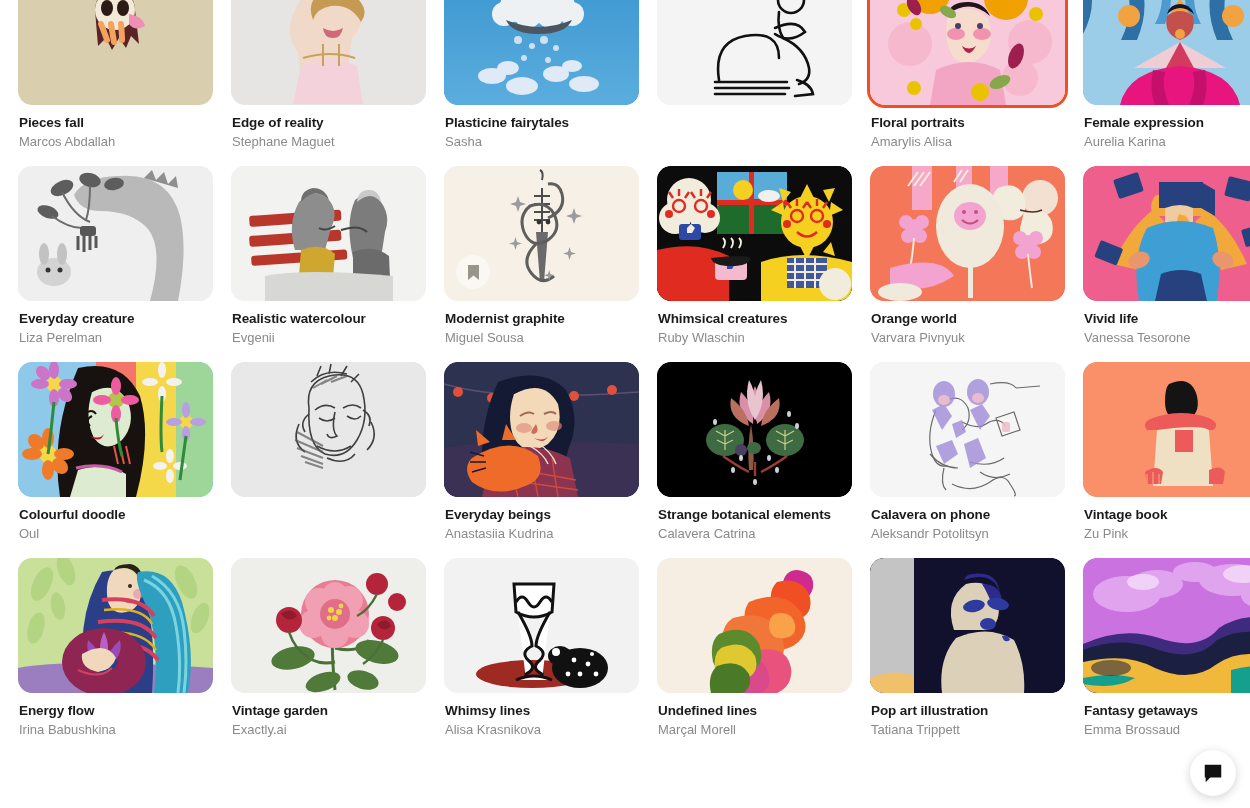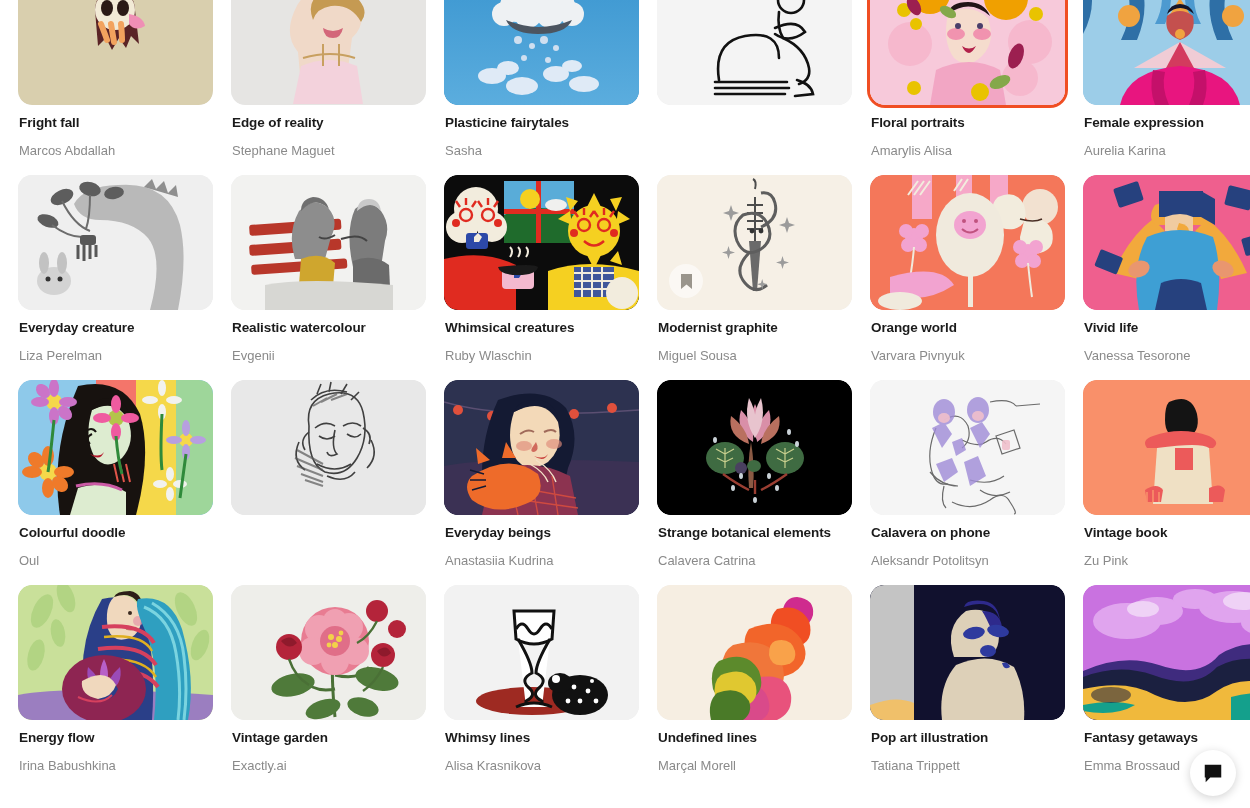--- a/index.html
+++ b/index.html
@@ -66,21 +66,21 @@
     letter-spacing: -0.1px;
     white-space: nowrap;
     overflow: hidden;
     text-overflow: ellipsis;
   }
   .author {
     font-size: 13px;
     font-weight: normal;
     color: #8a8a8a;
     line-height: 18px;
-    margin-top: 10px;
+    margin-top: 1px;
     white-space: nowrap;
     overflow: hidden;
     text-overflow: ellipsis;
   }
   .chat-widget {
     position: absolute;
     right: 14px;
     bottom: 12px;
     width: 46px; height: 46px;
     border-radius: 50%;
@@ -107,21 +107,21 @@
         <ellipse cx="0" cy="-22" rx="20" ry="20" fill="#f2ead6"></ellipse>
         <ellipse cx="-8" cy="-24" rx="6" ry="8" fill="#2b1a16"></ellipse>
         <ellipse cx="8" cy="-24" rx="6" ry="8" fill="#2b1a16"></ellipse>
         <path d="M-14,-8 q4,10 6,16 M-4,-8 q2,12 3,18 M6,-8 q1,10 1,16" stroke="#f2a35e" stroke-width="6" fill="none" stroke-linecap="round"></path>
         <path d="M14,-18 q14,2 16,12 q-10,6 -16,-2z" fill="#ef8fb5"></path>
       </g>
             </svg>
           </div>
         </div>
         <div class="meta">
-          <div class="title">Fright fall</div>
+          <div class="title">Pieces fall</div>
           <div class="author">Marcos Abdallah</div>
         </div>
       </div>
       <div class="card">
         <div class="thumb-wrap">
           <div class="thumb">
             <svg viewBox="0 0 195 135" preserveAspectRatio="none">
               <rect width="195" height="135" fill="#e6e5e3"></rect>
               <g>
         <path d="M95,18 q26,-6 34,16 q6,22 -8,34 l-6,46 -44,12 -4,-44 q-14,-16 -4,-40 q8,-22 32,-24z" fill="#f0d9c8"></path>
@@ -365,20 +365,58 @@
         </div>
         <div class="meta">
           <div class="title">Realistic watercolour</div>
           <div class="author">Evgenii</div>
         </div>
       </div>
       <div class="card">
         <div class="thumb-wrap">
           <div class="thumb">
             <svg viewBox="0 0 195 135" preserveAspectRatio="none">
+              <rect width="195" height="135" fill="#f6f0e6"></rect>
+              <rect width="195" height="135" fill="#f6f0e6"></rect>
+      <g stroke="#4c4c4c" stroke-width="2" fill="none">
+        <path d="M98,22 l0,44 M90,30 l16,0 M90,38 l16,0 M90,46 l16,0 M90,54 l16,0"></path>
+        <path d="M98,14 q2,-8 -2,-10"></path>
+      </g>
+      <path d="M92,66 l12,0 -4,50 -4,0z" fill="#6a6a6a"></path>
+      <path d="M86,40 q-12,10 -6,26 q8,18 24,8 q14,-10 6,-26 q-8,-14 -24,-8z" fill="none" stroke="#5e5e5e" stroke-width="3"></path>
+      <path d="M104,52 q18,-8 14,-24 q-3,-12 -14,-10" fill="none" stroke="#5e5e5e" stroke-width="3"></path>
+      <path d="M92,78 q-16,16 -4,30 q10,12 22,2" fill="none" stroke="#5e5e5e" stroke-width="3"></path>
+      <circle cx="95" cy="56" r="2.4" fill="#333"></circle>
+              <circle cx="104" cy="56" r="2.4" fill="#333"></circle>
+      <g fill="#9b9b9b">
+                <path d="M72,36 l2,-6 2,6 6,2 -6,2 -2,6 -2,-6 -6,-2z"></path>
+                <path d="M128,48 l2,-6 2,6 6,2 -6,2 -2,6 -2,-6 -6,-2z"></path>
+                <path d="M70,76 l1.5,-5 1.5,5 5,1.5 -5,1.5 -1.5,5 -1.5,-5 -5,-1.5z"></path>
+                <path d="M124,86 l1.5,-5 1.5,5 5,1.5 -5,1.5 -1.5,5 -1.5,-5 -5,-1.5z"></path>
+                <path d="M104,108 l1.2,-4 1.2,4 4,1.2 -4,1.2 -1.2,4 -1.2,-4 -4,-1.2z"></path>
+              </g>
+            </svg>
+          </div>
+          <button class="bookmark-btn">
+            <span>
+              <svg viewBox="0 0 13 17" aria-hidden="true">
+                <path fill="#9a958c" d="M1 1h11v15l-5.5-4.5L1 16z"></path>
+              </svg>
+            </span>
+          </button>
+        </div>
+        <div class="meta">
+          <div class="title">Modernist graphite</div>
+          <div class="author">Miguel Sousa</div>
+        </div>
+      </div>
+      <div class="card">
+        <div class="thumb-wrap">
+          <div class="thumb">
+            <svg viewBox="0 0 195 135" preserveAspectRatio="none">
               <rect width="195" height="135" fill="#111111"></rect>
               <rect width="195" height="135" fill="#0c0c0c"></rect>
       <rect x="60" y="6" width="70" height="62" fill="#59acd8"></rect>
       <path d="M60,40 q36,-14 70,0 l0,28 -70,0z" fill="#1f6b2c"></path>
       <rect x="92" y="6" width="5" height="62" fill="#e02b20"></rect>
       <rect x="60" y="34" width="70" height="5" fill="#e02b20"></rect>
       <circle cx="86" cy="24" r="10" fill="#f5d021"></circle>
       <ellipse cx="112" cy="30" rx="11" ry="6" fill="#f0f0ee"></ellipse>
       <g fill="#f2ecdd">
                 <circle cx="32" cy="34" r="22"></circle>
@@ -420,58 +458,20 @@
       <g stroke="#f2ecdd" stroke-width="2">
                 <path d="M130,98 l40,0 M130,106 l40,0 M130,114 l40,0 M138,92 l0,30 M148,92 l0,30 M158,92 l0,30"></path>
               </g>
       <circle cx="178" cy="118" r="16" fill="#f2ecdd"></circle>
             </svg>
           </div>
         </div>
         <div class="meta">
           <div class="title">Whimsical creatures</div>
           <div class="author">Ruby Wlaschin</div>
-        </div>
-      </div>
-      <div class="card">
-        <div class="thumb-wrap">
-          <div class="thumb">
-            <svg viewBox="0 0 195 135" preserveAspectRatio="none">
-              <rect width="195" height="135" fill="#f6f0e6"></rect>
-              <rect width="195" height="135" fill="#f6f0e6"></rect>
-      <g stroke="#4c4c4c" stroke-width="2" fill="none">
-        <path d="M98,22 l0,44 M90,30 l16,0 M90,38 l16,0 M90,46 l16,0 M90,54 l16,0"></path>
-        <path d="M98,14 q2,-8 -2,-10"></path>
-      </g>
-      <path d="M92,66 l12,0 -4,50 -4,0z" fill="#6a6a6a"></path>
-      <path d="M86,40 q-12,10 -6,26 q8,18 24,8 q14,-10 6,-26 q-8,-14 -24,-8z" fill="none" stroke="#5e5e5e" stroke-width="3"></path>
-      <path d="M104,52 q18,-8 14,-24 q-3,-12 -14,-10" fill="none" stroke="#5e5e5e" stroke-width="3"></path>
-      <path d="M92,78 q-16,16 -4,30 q10,12 22,2" fill="none" stroke="#5e5e5e" stroke-width="3"></path>
-      <circle cx="95" cy="56" r="2.4" fill="#333"></circle>
-              <circle cx="104" cy="56" r="2.4" fill="#333"></circle>
-      <g fill="#9b9b9b">
-                <path d="M72,36 l2,-6 2,6 6,2 -6,2 -2,6 -2,-6 -6,-2z"></path>
-                <path d="M128,48 l2,-6 2,6 6,2 -6,2 -2,6 -2,-6 -6,-2z"></path>
-                <path d="M70,76 l1.5,-5 1.5,5 5,1.5 -5,1.5 -1.5,5 -1.5,-5 -5,-1.5z"></path>
-                <path d="M124,86 l1.5,-5 1.5,5 5,1.5 -5,1.5 -1.5,5 -1.5,-5 -5,-1.5z"></path>
-                <path d="M104,108 l1.2,-4 1.2,4 4,1.2 -4,1.2 -1.2,4 -1.2,-4 -4,-1.2z"></path>
-              </g>
-            </svg>
-          </div>
-          <button class="bookmark-btn">
-            <span>
-              <svg viewBox="0 0 13 17" aria-hidden="true">
-                <path fill="#9a958c" d="M1 1h11v15l-5.5-4.5L1 16z"></path>
-              </svg>
-            </span>
-          </button>
-        </div>
-        <div class="meta">
-          <div class="title">Modernist graphite</div>
-          <div class="author">Miguel Sousa</div>
         </div>
       </div>
       <div class="card">
         <div class="thumb-wrap">
           <div class="thumb">
             <svg viewBox="0 0 195 135" preserveAspectRatio="none">
               <rect width="195" height="135" fill="#f4775a"></rect>
               <rect width="195" height="135" fill="#f4775a"></rect>
       <g fill="#f6a8c8">
                 <rect x="42" y="0" width="20" height="44"></rect>

